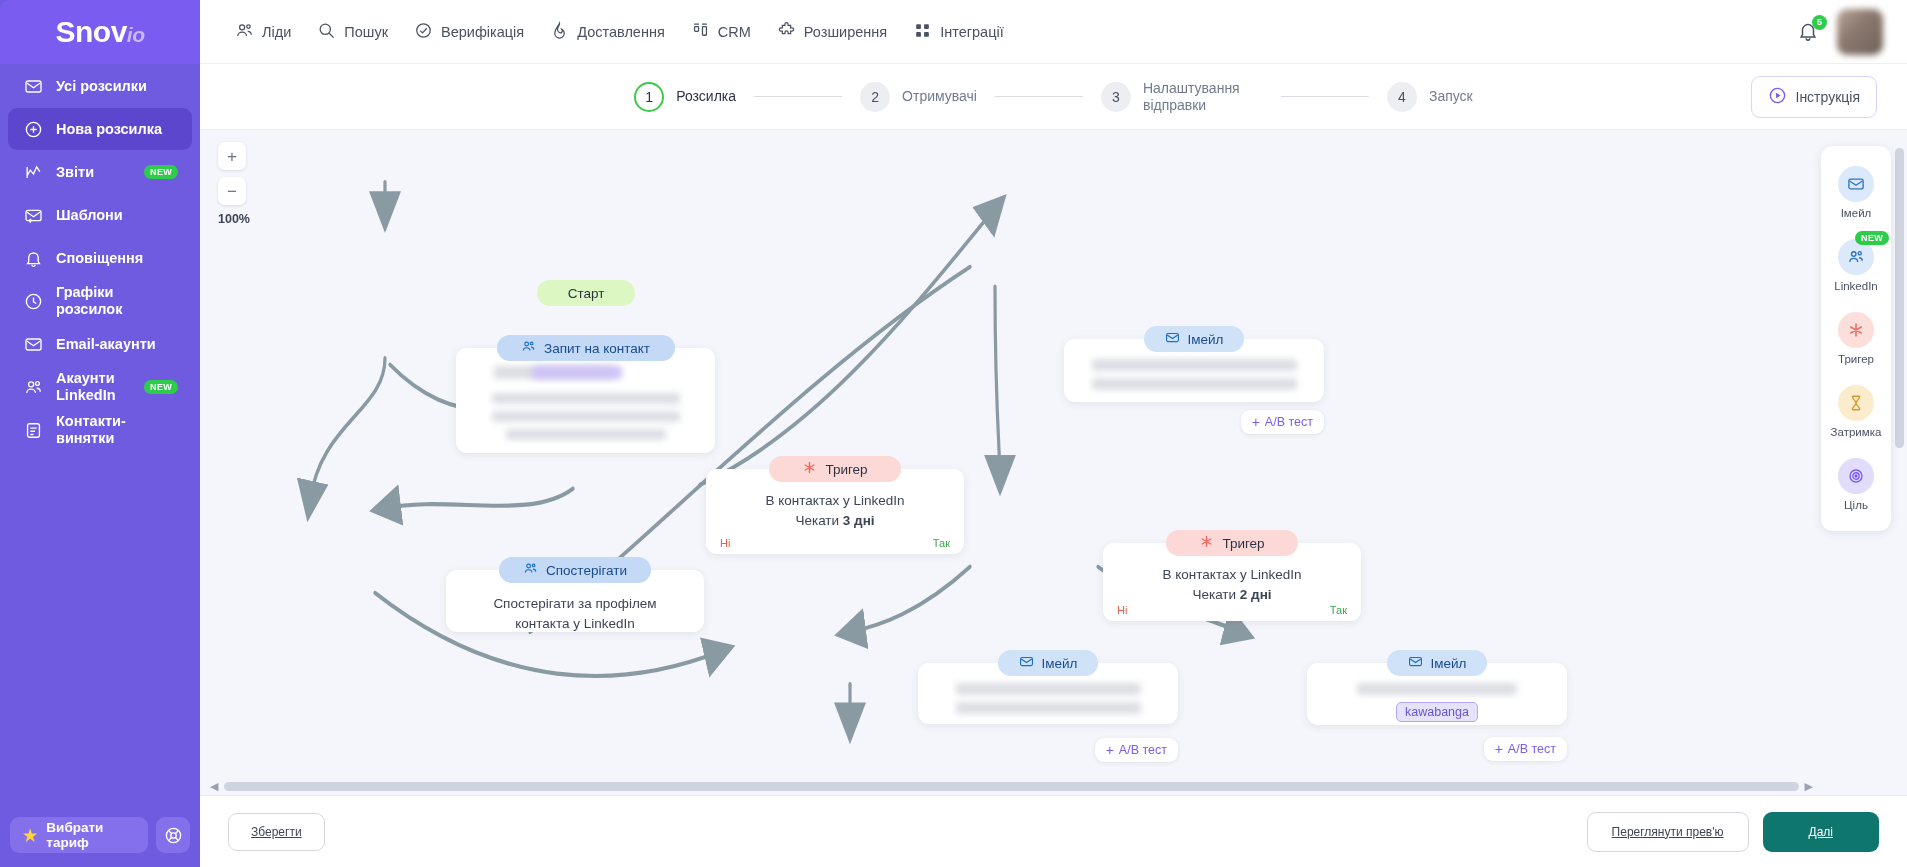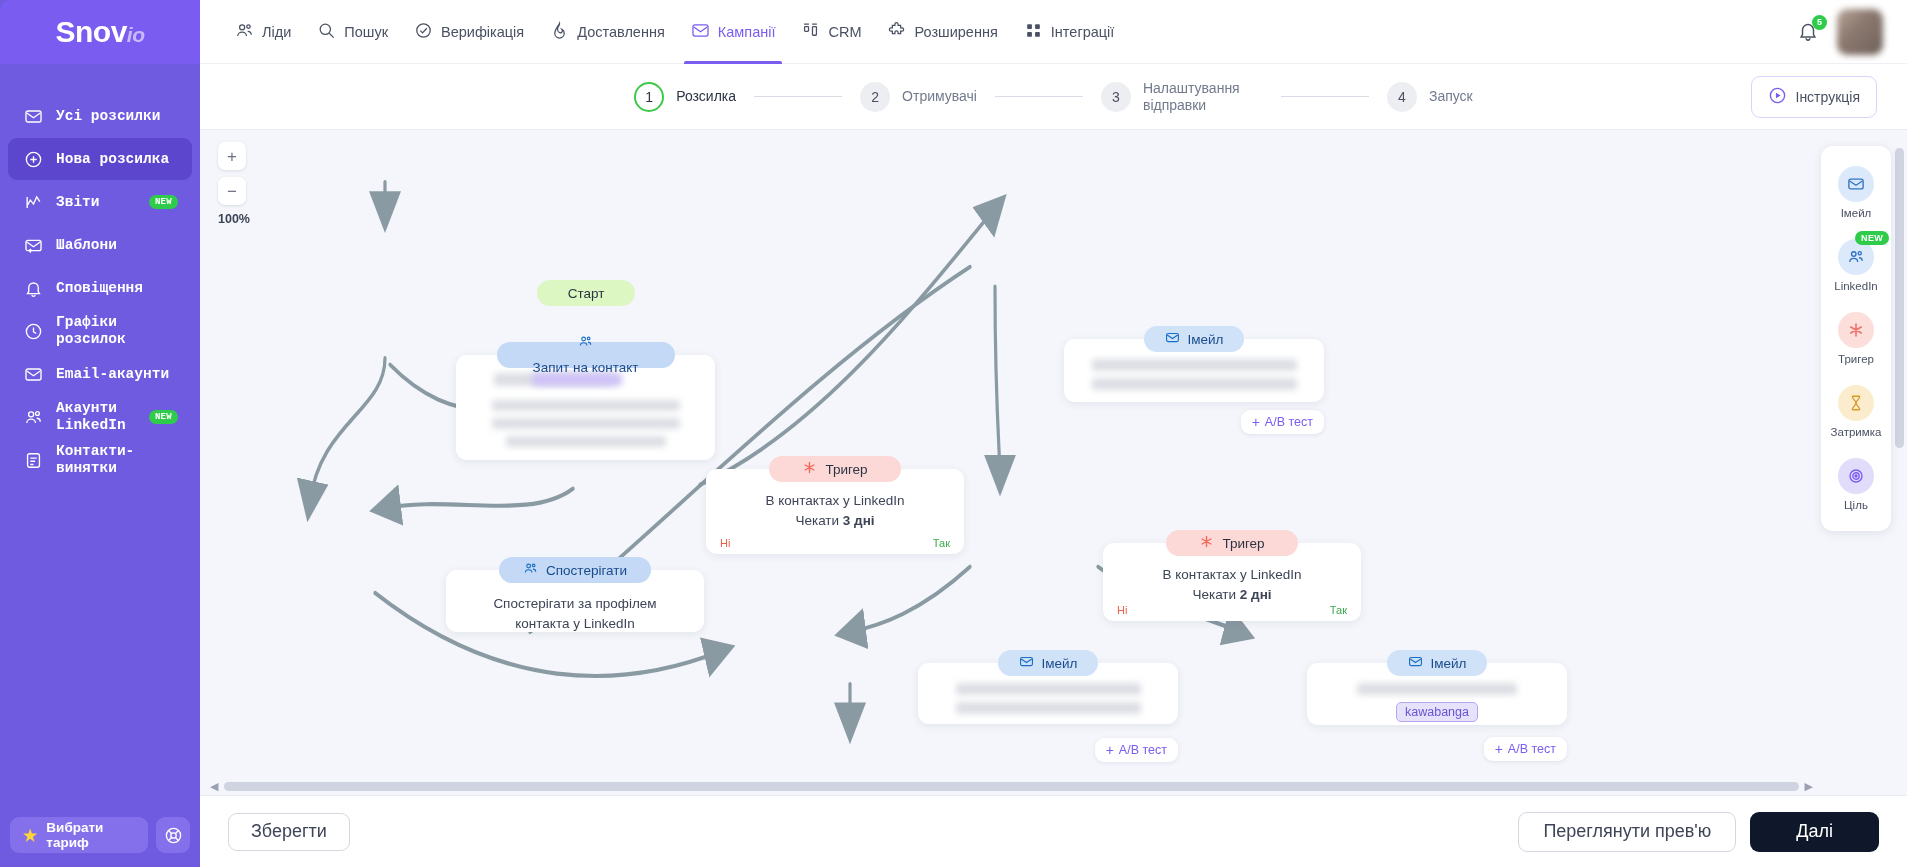--- a/index.html
+++ b/index.html
@@ -20,21 +20,21 @@
     flex: 0 0 200px;
   }
   .logo-area {
     height: 64px; background: #7a5cf0;
     display: flex; align-items: center; justify-content: center;
     border-top-left-radius: 10px;
   }
   .logo { font-size: 30px; font-weight: bold; color: #ffffff; letter-spacing: -0.5px; }
   .logo .io { color: #c9b9fb; font-size: 21px; font-style: italic; font-weight: bold; }
 
-  .nav-list { padding-top: 30px; flex: 1; font-family: Liberation Mono, monospace; }
+  .nav-list { padding-top: 0; flex: 1; }
   .nav-item {
     display: flex; align-items: center;
     height: 42px; margin: 1px 8px;
     padding: 0 14px; border-radius: 9px;
     color: #ffffff; font-size: 14.5px; font-weight: bold;
     cursor: pointer; position: relative;
   }
   .nav-item.tall { height: 52px; }
   .nav-item.active { background: #5d46ce; }
   .nav-item .nico { width: 22px; height: 22px; margin-right: 12px; flex: 0 0 22px;
@@ -216,26 +216,26 @@
   }
   .vscroll .thumb { position: absolute; left: 0; top: 10px; height: 300px; width: 9px;
                     background: #cfd4e0; border-radius: 5px; }
 
   
   .footer {
     height: 72px; background: #fff; border-top: 1px solid #eaecf2;
     display: flex; align-items: center; padding: 0 28px;
   }
   .btn {
-    border-radius: 9px; font-size: 18px; cursor: pointer; display: flex;
-    align-items: center; justify-content: center;
+    border-radius: 9px; font-size: 12px; cursor: pointer; display: flex;
+    align-items: center; justify-content: center; text-decoration: underline;
   }
   .btn-outline { border: 1px solid #d5d8e1; background: #fff; color: #3d4456; height: 38px; padding: 0 22px; }
   .btn-outline2 { border: 1px solid #d5d8e1; background: #fff; color: #3d4456; height: 40px; padding: 0 24px; }
-  .btn-primary { background: #0f172a; color: #fff; height: 40px; padding: 16px 46px; }
+  .btn-primary { background: #0f766e; color: #fff; height: 40px; padding: 16px 46px; }
   .footer-right { margin-left: auto; display: flex; align-items: center; gap: 14px; }
 </style>
 </head>
 <body>
 
 <div class="app">
 
   <aside class="sidebar">
     <div class="logo-area">
       <div class="logo"><span>Snov</span><span class="io">io</span></div>
@@ -387,27 +387,20 @@
               <path d="M8 12.2l2.7 2.8L16.2 9.2"></path>
             </svg></span>
         <span>Верифікація</span>
       </div>
       <div class="topnav-item">
         <span><svg viewBox="0 0 24 24">
               <path d="M12 3c.5 3-2.5 4-2.5 7.5A4.5 4.5 0 0014 15c1.5-1 2-3 1-4.5 2 1 3 3 3 5a6 6 0 11-12 0C6 10 10.5 7 12 3z"></path>
             </svg></span>
         <span>Доставлення</span>
       </div>
-      <div class="topnav-item active">
-        <span><svg viewBox="0 0 24 24">
-              <rect x="2.5" y="5" width="19" height="14" rx="2.5"></rect>
-              <path d="M3.5 7.5l8.5 6 8.5-6"></path>
-            </svg></span>
-        <span>Кампанії</span>
-      </div>
       <div class="topnav-item">
         <span><svg viewBox="0 0 24 24">
               <path d="M4 4h6M14 4h6"></path>
               <rect x="4.5" y="7" width="5" height="6" rx="1"></rect>
               <rect x="14.5" y="7" width="5" height="11" rx="1"></rect>
             </svg></span>
         <span>CRM</span>
       </div>
       <div class="topnav-item">
         <span><svg viewBox="0 0 24 24">
@@ -508,21 +501,21 @@
             <path d="M650,425 L650,455" marker-end="url(#ah)"></path>
           </g>
         </svg>
 
         <div class="node" style="left:337px; top:150px;">
           <div class="node-pill pill-start">Старт</div>
         </div>
 
         <div class="node" style="left:256px; top:205px; width:259px;">
           <div style="text-align:center;">
-            <div class="node-pill pill-blue" style="min-width:178px;flex-direction:column;">
+            <div class="node-pill pill-blue" style="min-width:178px;">
               <span><svg viewBox="0 0 24 24" fill="none" stroke="#1a6fc4" stroke-width="1.8">
                     <circle cx="9" cy="8" r="3"></circle>
                     <path d="M3.8 18.5c0-2.8 2.4-4.6 5.2-4.6s5.2 1.8 5.2 4.6"></path>
                     <circle cx="17" cy="7" r="2.1"></circle>
                     <path d="M16 13c2.5 0 4.3 1.7 4.3 4"></path>
                   </svg></span>
               <span>Запит на контакт</span>
             </div>
           </div>
           <div class="node-card" style="height:105px;">

